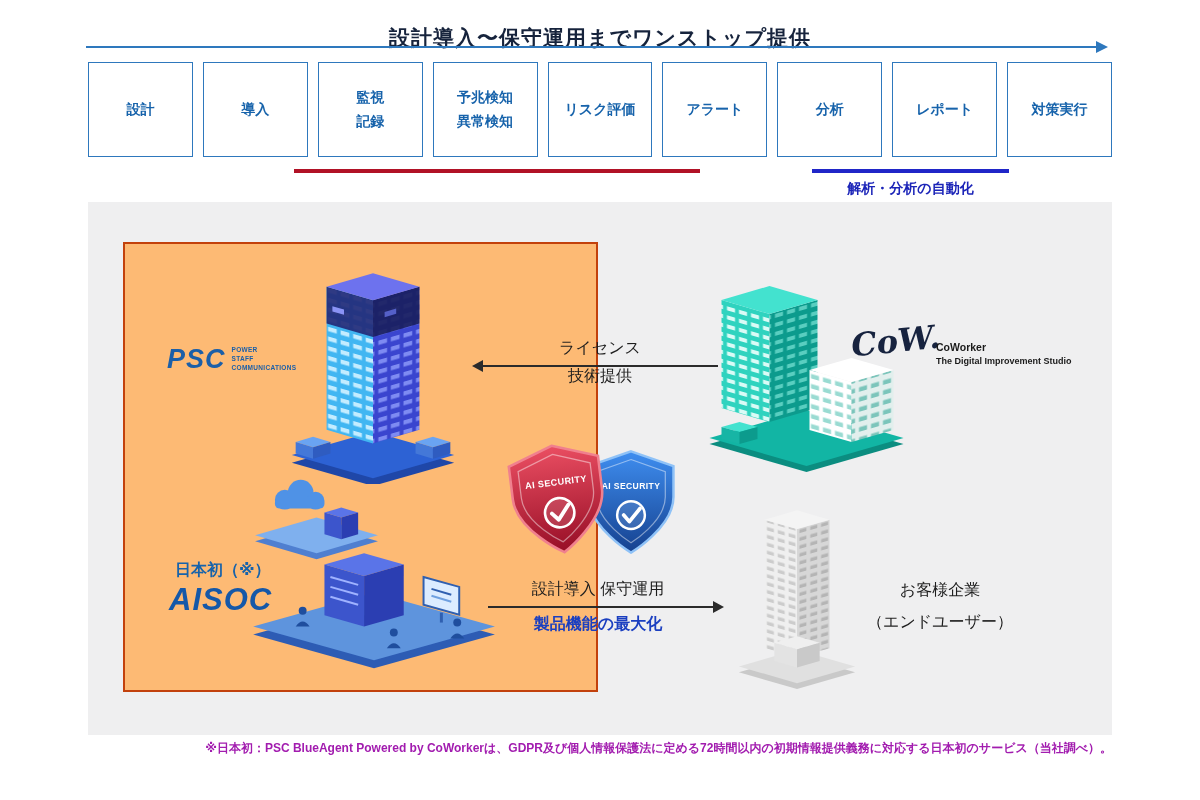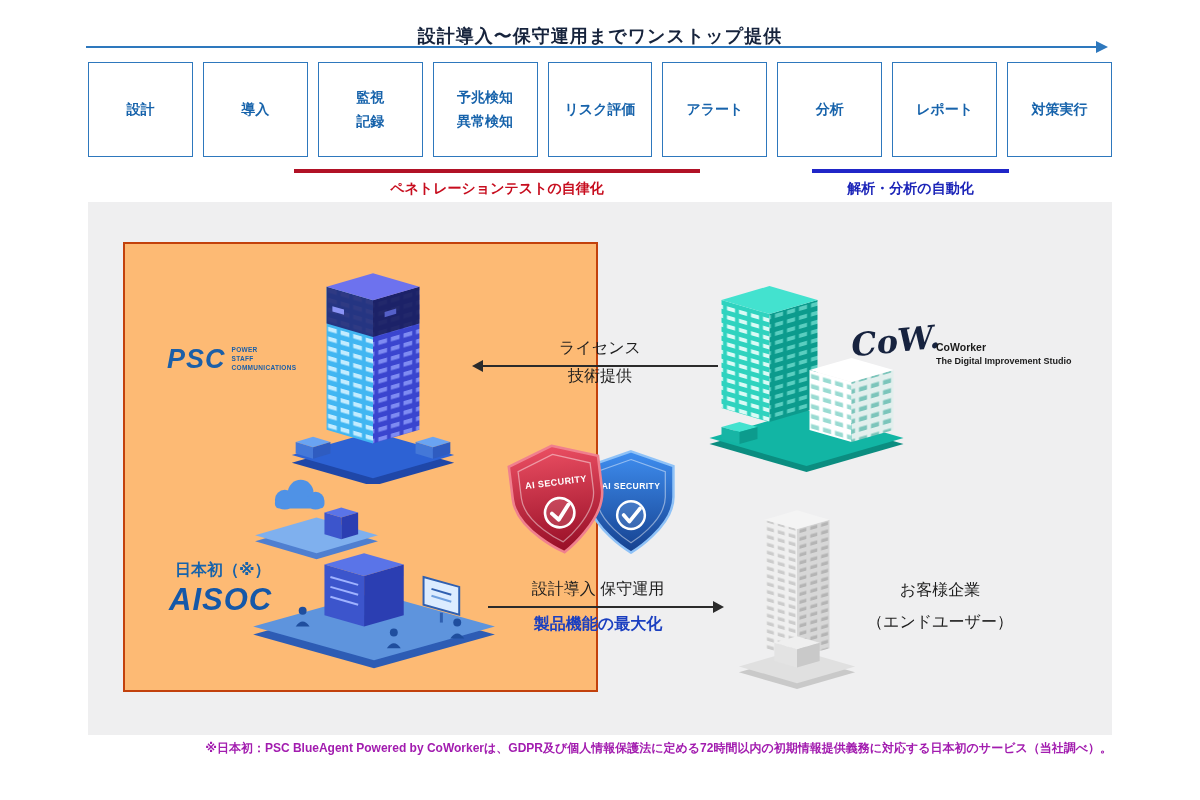--- a/index.html
+++ b/index.html
@@ -1,21 +1,21 @@
 <!DOCTYPE html>
 <html><head>
 <meta charset="utf-8">
 <style>
   * { margin:0; padding:0; box-sizing:border-box; }
   body { background:#fff; font-family:"Liberation Sans","DejaVu Sans",sans-serif; }
   .canvas { position:relative; width:1200px; height:800px; background:#ffffff; overflow:hidden; }
 
   
   .title { position:absolute; top:24px; left:0; width:100%; text-align:center;
-           font-size:18px; font-weight:bold; color:#16233c; letter-spacing:1px; }
+           font-size:21px; font-weight:bold; color:#16233c; letter-spacing:1px; }
   .flow-arrow { position:absolute; left:86px; top:46px; width:1010px; height:2px; background:#2e78bd; }
   .flow-arrow::after { content:""; position:absolute; right:-12px; top:-5px;
            border-left:12px solid #2e78bd; border-top:6px solid transparent; border-bottom:6px solid transparent; }
 
   
   .steps { position:absolute; left:88px; top:62px; width:1024px; height:95px; display:flex; gap:10px; }
   .step { flex:1; border:1.5px solid #2e78bd; background:#fff; display:flex; align-items:center; justify-content:center; }
   .step-label { white-space:pre-line; text-align:center; color:#1763ab; font-weight:bold; font-size:14px; line-height:1.7; }
 
   
@@ -105,21 +105,20 @@
       </div>
     <div class="step">
         <span class="step-label">レポート</span>
       </div>
     <div class="step">
         <span class="step-label">対策実行</span>
       </div>
   </div>
 
   <div class="hl-line red"></div>
-  <div class="hl-label red">ペネトレーションテストの自律化</div>
   <div class="hl-line blue"></div>
   <div class="hl-label blue">解析・分析の自動化</div>
 
   <div class="panel">
 
     <div class="psc-box">
       <div class="psc-logo-row">
         <span class="psc-logo">PSC</span>
         <span class="psc-cap">POWER
 STAFF

